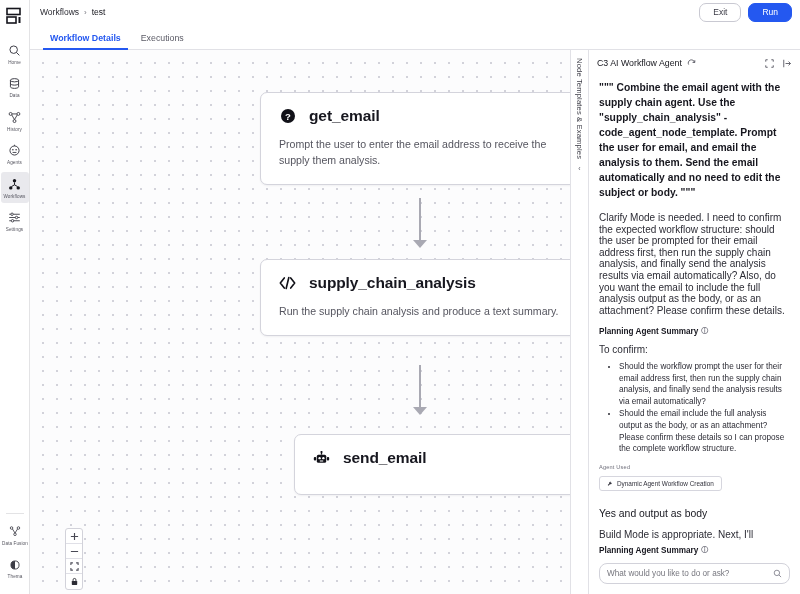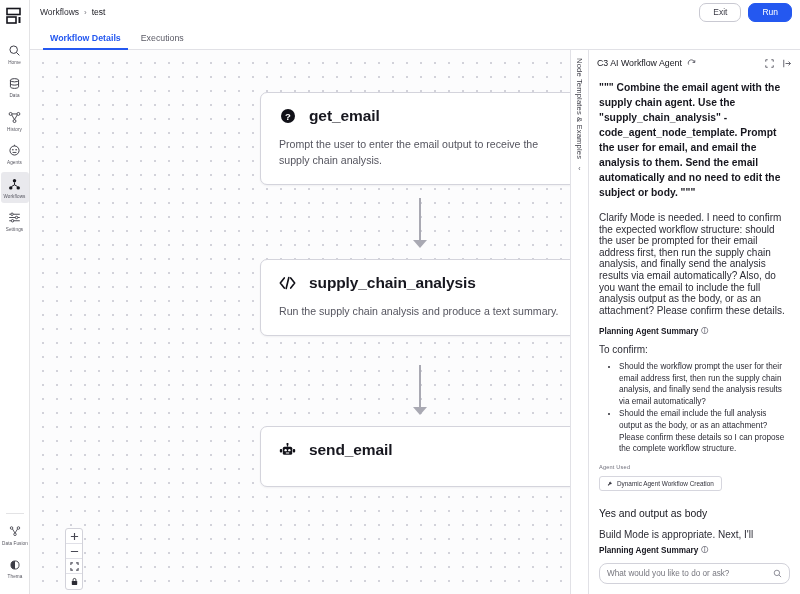--- a/index.html
+++ b/index.html
@@ -276,42 +276,42 @@
           <div class="node" style="top:42px;">
             <div class="node-head">
               <span class="node-icon">
                 <svg width="16" height="16" viewBox="0 0 16 16">
                     <circle cx="8" cy="8" r="7" fill="#111118"></circle>
                     <text x="8" y="11.6" font-size="9.5" font-family="Liberation Sans, sans-serif" font-weight="bold" fill="#fff" text-anchor="middle">?</text>
                   </svg>
               </span>
               <span class="node-title">get_email</span>
             </div>
-            <div class="node-desc">Prompt the user to enter the email output to receive the supply chain analysis.</div>
+            <div class="node-desc">Prompt the user to enter the email address to receive the supply them analysis.</div>
           </div>
 
           <div class="connector" style="top:148px; height:45px;"></div>
           <div class="arrowhead" style="top:190px;"></div>
 
           <div class="node" style="top:209px;">
             <div class="node-head">
               <span class="node-icon">
                 <svg width="17" height="14" viewBox="0 0 18 14">
                     <path d="M5.6 1.6L1.4 7l4.2 5.4M12.4 1.6L16.6 7l-4.2 5.4M10.4 1.2L7.6 12.8" fill="none" stroke="#111118" stroke-width="1.7" stroke-linecap="round" stroke-linejoin="round"></path>
                   </svg>
               </span>
               <span class="node-title">supply_chain_analysis</span>
             </div>
             <div class="node-desc">Run the supply chain analysis and produce a text summary.</div>
           </div>
 
           <div class="connector" style="top:315px; height:45px;"></div>
           <div class="arrowhead" style="top:357px;"></div>
 
-          <div class="node" style="top:376px;">
+          <div class="node" style="top:384px;margin-left:34px;">
             <div class="node-head">
               <span class="node-icon">
                 <svg width="17" height="15" viewBox="0 0 18 16">
                   <rect x="4" y="4" width="10" height="8.4" rx="1.6" fill="#111118"></rect>
                   <circle cx="7" cy="7.6" r="1.25" fill="#fff"></circle>
                   <circle cx="11" cy="7.6" r="1.25" fill="#fff"></circle>
                   <rect x="7.2" y="10.1" width="3.6" height="1.1" fill="#fff"></rect>
                   <rect x="8.3" y="0.9" width="1.4" height="3" fill="#111118"></rect>
                   <circle cx="9" cy="1" r="1.1" fill="#111118"></circle>
                   <rect x="0.8" y="6.4" width="2.6" height="3.8" rx="1.1" fill="#111118"></rect>

